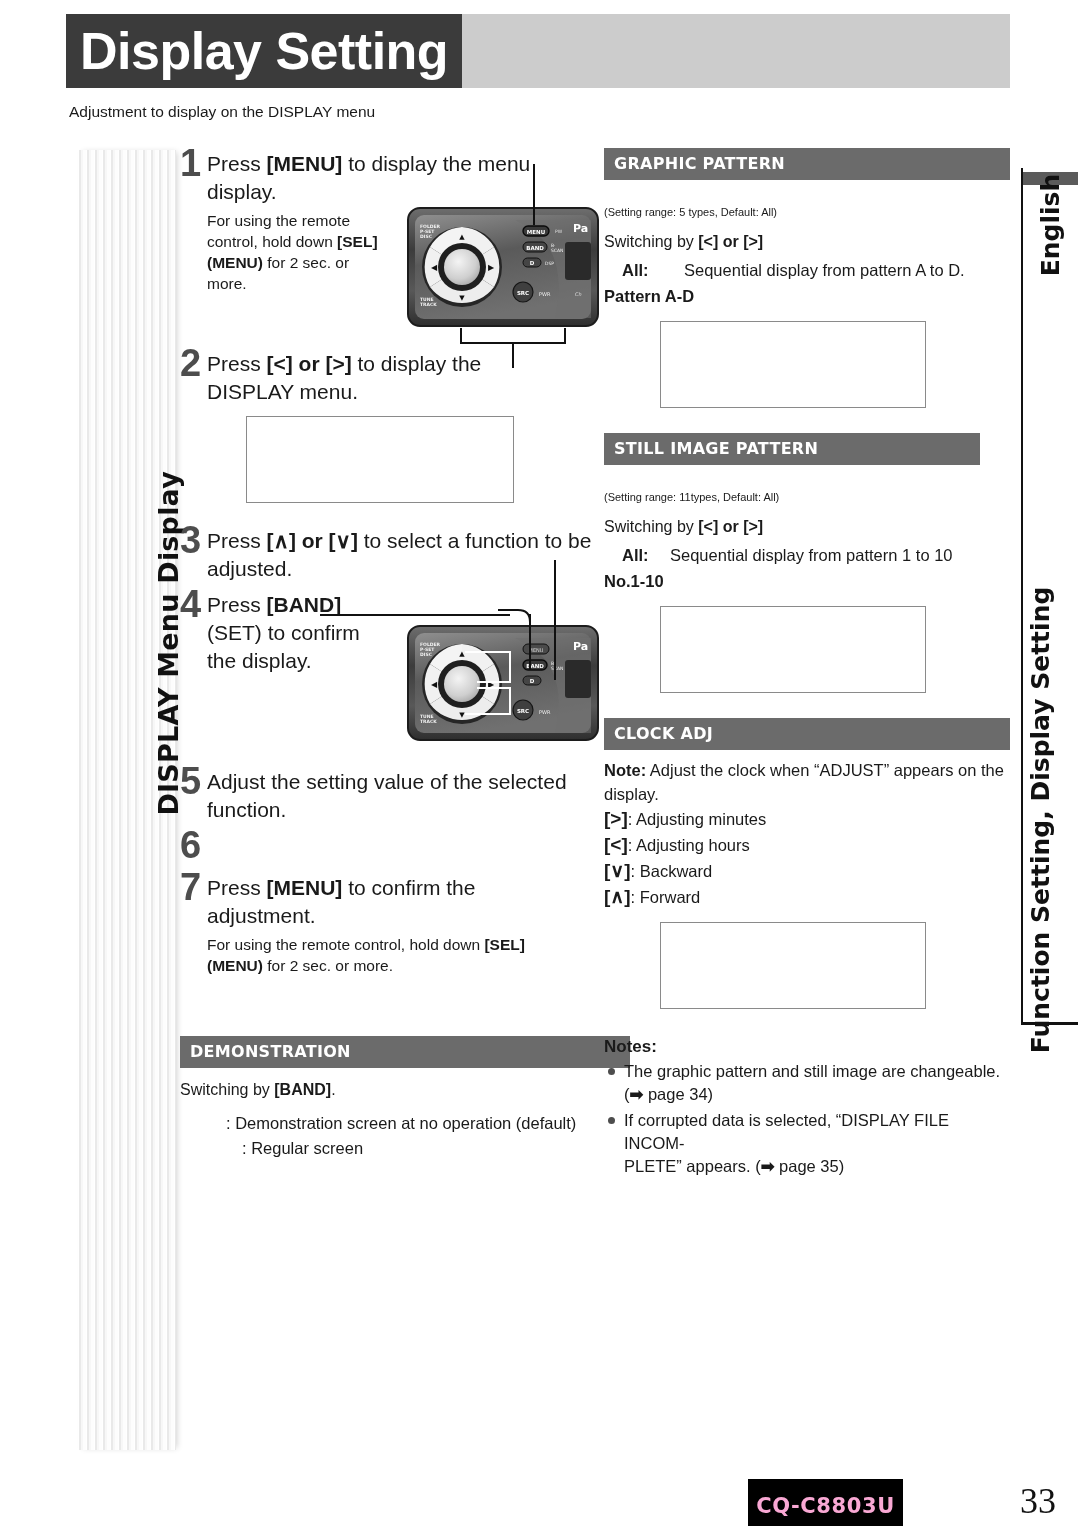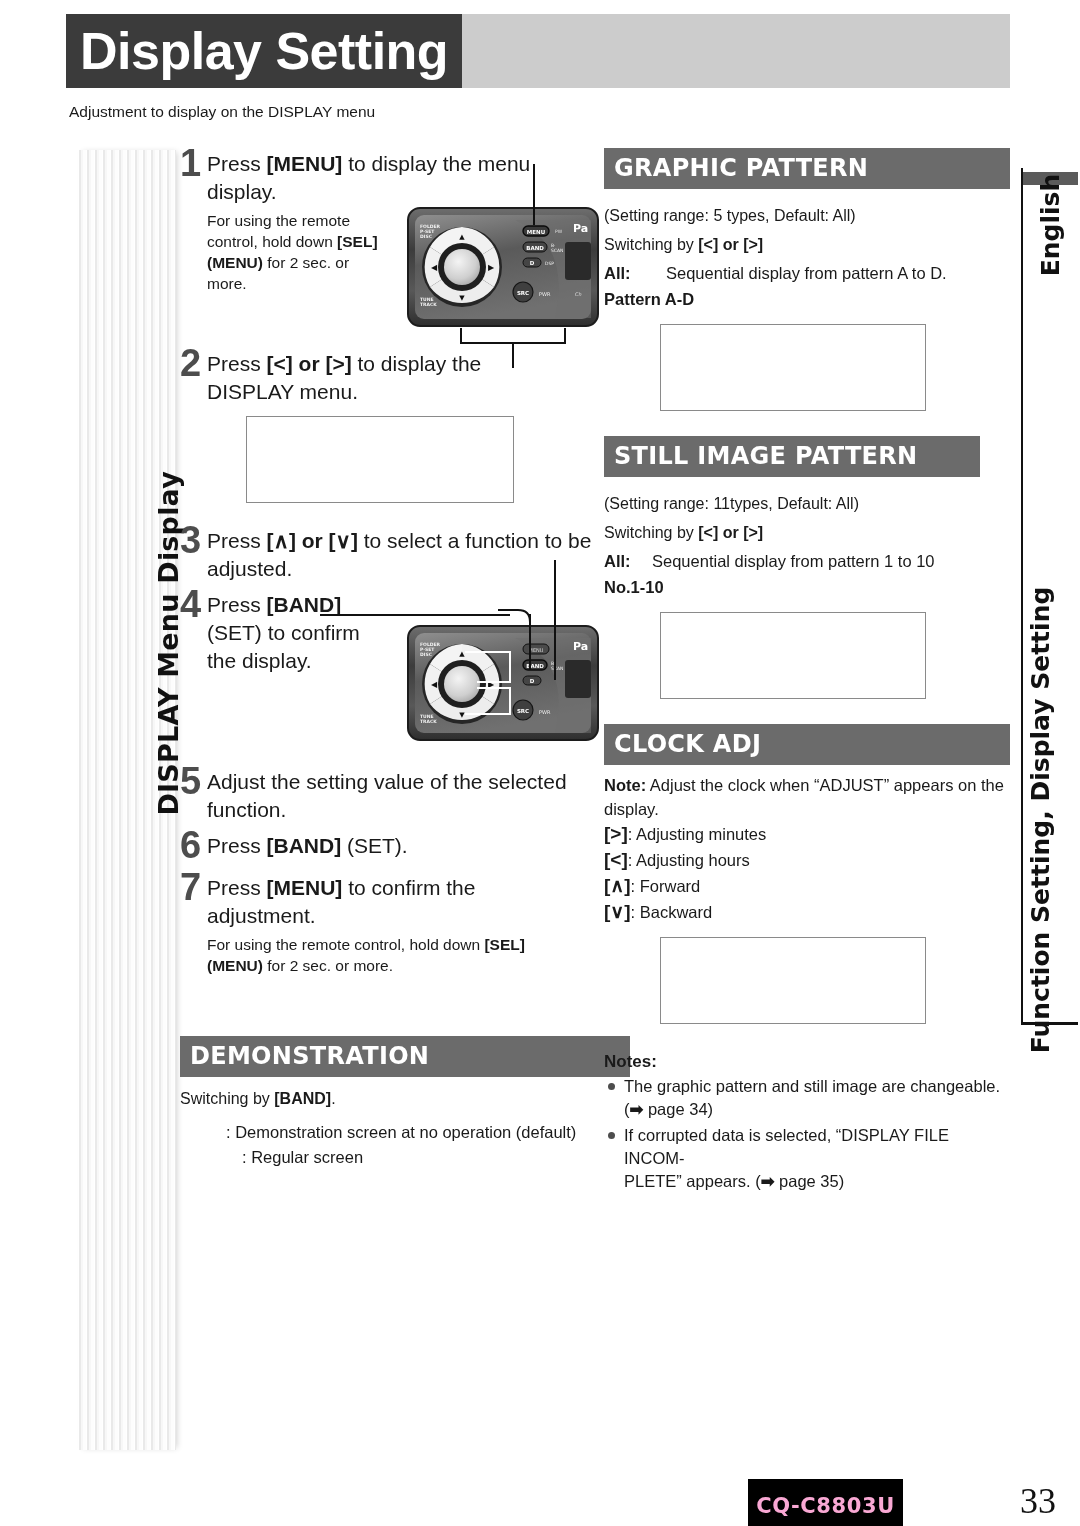--- a/index.html
+++ b/index.html
@@ -100,30 +100,30 @@
 
   
   .scr-box{
     border:1.5px solid #8a8a8a;background:#ffffff;
   }
 
   
   .sec-bar{
     background:#6b6b6b;color:#ffffff;
     font-family:"DejaVu Sans", sans-serif;
-    font-weight:bold;font-size:24px;letter-spacing:0.3px;
+    font-weight:bold;font-size:16px;letter-spacing:0.3px;
     padding:6px 10px 7px 10px;
     box-sizing:border-box;
   }
-  .sec-sub{font-size:16px;line-height:21px;margin-top:16px;}
+  .sec-sub{font-size:11px;line-height:21px;margin-top:22px;}
   .sec-sw{font-size:16px;line-height:27px;margin-top:5px;}
   .sec-sw b{font-weight:bold;}
   .kv{font-size:16.5px;line-height:23px;margin-top:3px;}
   .kv b{font-weight:bold;}
-  .kv-row{display:flex;}
+  .kv-row{display:flex;margin-left:18px;}
   .kv-key{font-weight:bold;min-width:62px;}
   .bold{font-weight:bold;}
 
   .clock-line{font-size:16.5px;line-height:26px;}
   .clock-line .kb{font-weight:bold;font-size:19px;}
 
   .notes-title{font-size:17px;font-weight:bold;}
   .note-li{
     font-size:16.5px;line-height:23px;
     position:relative;padding-left:20px;margin-top:3px;
@@ -220,25 +220,20 @@
       <div class="step-num">5</div>
       <div class="step-body">
         <div class="step-main" style="width:382px;">
           <span>Adjust the setting value of the selected function.</span>
         </div>
       </div>
     </div>
 
     <div class="step" style="min-height:40px;">
       <div class="step-num">6</div>
-      <div class="step-body">
-        <div class="step-main">
-          <span>Press </span><b>[BAND]</b><span> (SET).</span>
-        </div>
-      </div>
     </div>
 
     <div class="step" style="min-height:110px;">
       <div class="step-num">7</div>
       <div class="step-body">
         <div class="step-main" style="width:330px;">
           <span>Press </span><b>[MENU]</b><span> to confirm the adjustment.</span>
         </div>
         <div class="step-note" style="width:365px;">
           For using the remote control, hold down <b>[SEL] (MENU)</b> for 2 sec. or more.
@@ -291,24 +286,24 @@
       <div class="kv" style="margin-top:8px;width:400px;line-height:24px;">
         <b>Note:</b><span> Adjust the clock when “ADJUST” appears on the display.</span>
       </div>
       <div class="clock-line">
         <span class="kb">[&gt;]</span><span>: Adjusting minutes</span>
       </div>
       <div class="clock-line">
         <span class="kb">[&lt;]</span><span>: Adjusting hours</span>
       </div>
       <div class="clock-line">
+        <span class="kb">[∨]</span><span>: Backward</span>
+      </div>
+      <div class="clock-line">
         <span class="kb">[∧]</span><span>: Forward</span>
-      </div>
-      <div class="clock-line">
-        <span class="kb">[∨]</span><span>: Backward</span>
       </div>
       <div class="scr-box" style="margin-left:56px;margin-top:12px;width:264px;height:85px;"></div>
     </div>
 
     <div style="margin-top:28px;width:410px;">
       <div class="notes-title">Notes:</div>
       <div class="note-li">
         The graphic pattern and still image are changeable.<br>(<span class="arw">➡</span> page 34)
       </div>
       <div class="note-li">

